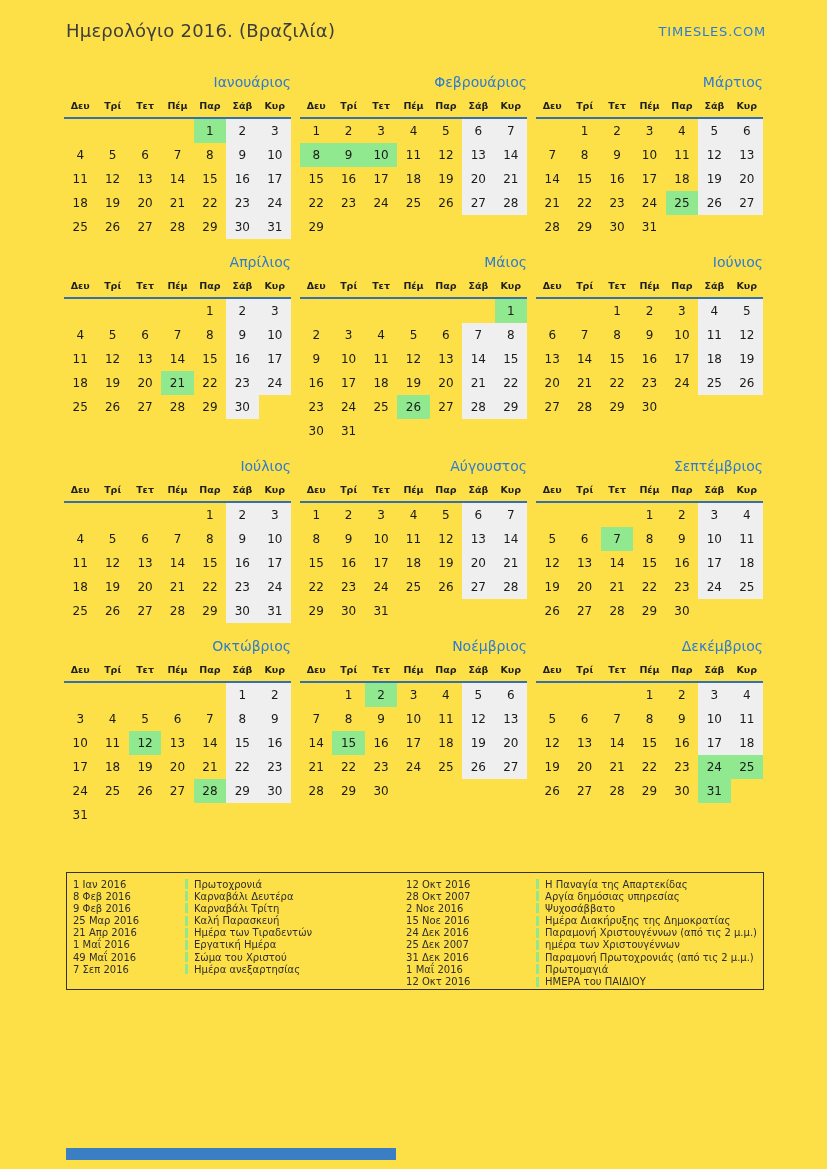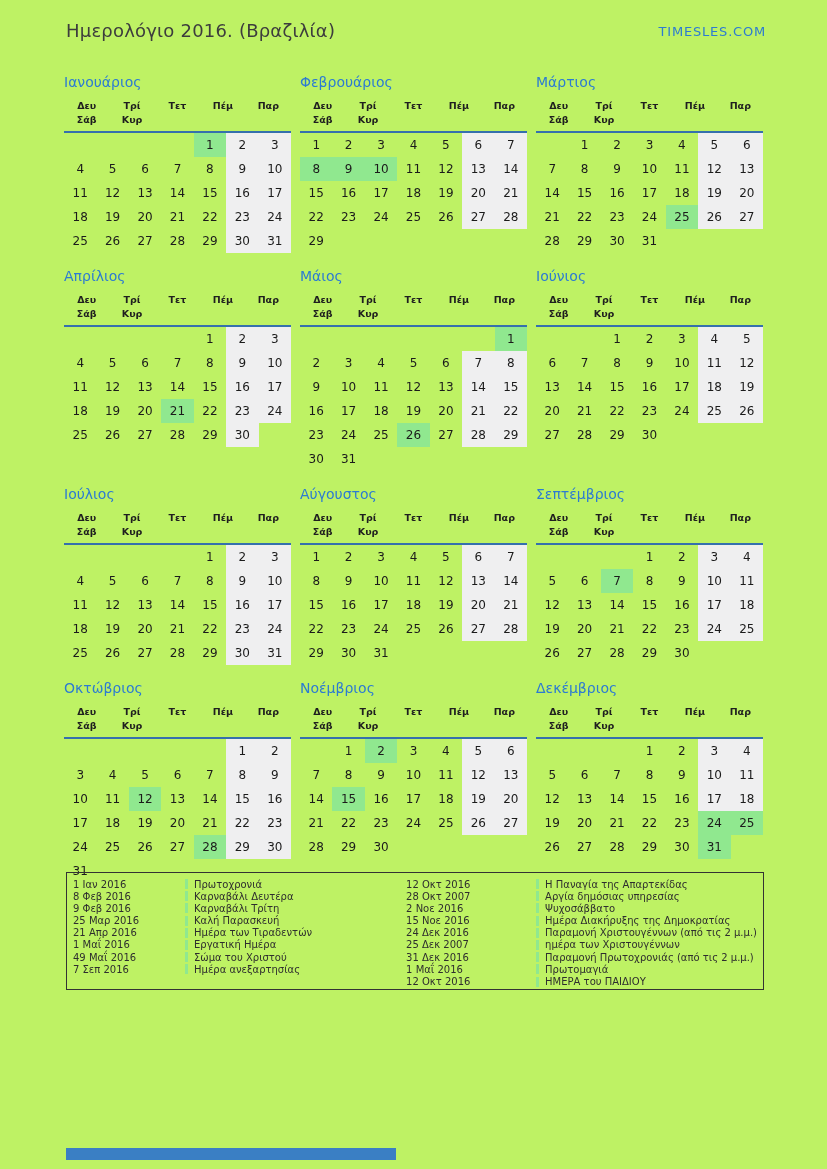--- a/index.html
+++ b/index.html
@@ -1,32 +1,32 @@
 <!DOCTYPE html>
 <html><head>
 <meta charset="utf-8">
 <style>
   * { margin:0; padding:0; box-sizing:border-box; }
   html,body { background:#fff; }
   .page {
-    position:relative; width:827px; height:1169px; background:#bef264;
+    position:relative; width:827px; height:1169px; background:#fde047;
     font-family:"DejaVu Sans", sans-serif; overflow:hidden;
   }
   .header { position:absolute; left:66px; right:61px; top:20px; display:flex; justify-content:space-between; align-items:flex-start; }
   .page-title { font-size:18px; font-weight:400; color:#3d3d3d; letter-spacing:.2px; }
   .site-link { font-size:13px; color:var(--accent); letter-spacing:.8px; text-decoration:none; margin-top:4px; }
 
   .calendar-grid {
     position:absolute; left:64px; top:72px; width:700px;
     display:grid; grid-template-columns:repeat(3,227px); column-gap:9px; row-gap:13px;
     align-items:start;
   }
   .month { width:227px; }
-  .mtitle { text-align:left; font-size:14px; color:var(--accent); height:21px; line-height:21px; margin-bottom:6px; }
-  .mhead { display:grid; grid-template-columns:repeat(5,1fr); border-bottom:2px solid var(--line); padding-bottom:4px; }
+  .mtitle { text-align:right; font-size:14px; color:var(--accent); height:21px; line-height:21px; margin-bottom:6px; }
+  .mhead { display:grid; grid-template-columns:repeat(7,1fr); border-bottom:2px solid var(--line); padding-bottom:4px; }
   .hcell { text-align:center; font-size:9.5px; font-weight:bold; color:#1f1f1f; height:14px; line-height:14px; }
   .mdays { display:grid; grid-template-columns:repeat(7,1fr); }
   .dcell { height:24px; line-height:24px; text-align:center; font-size:12px; color:#1b1b1b; }
   .dcell.weekend { background:var(--wkend); }
   .dcell.hl { background:var(--green); }
 
   .legend {
     position:absolute; left:66px; top:872px; width:698px; height:118px;
     border:1px solid #333; padding:5px 6px 4px 6px;
     display:grid; grid-template-columns:1fr 1fr; column-gap:16px;

